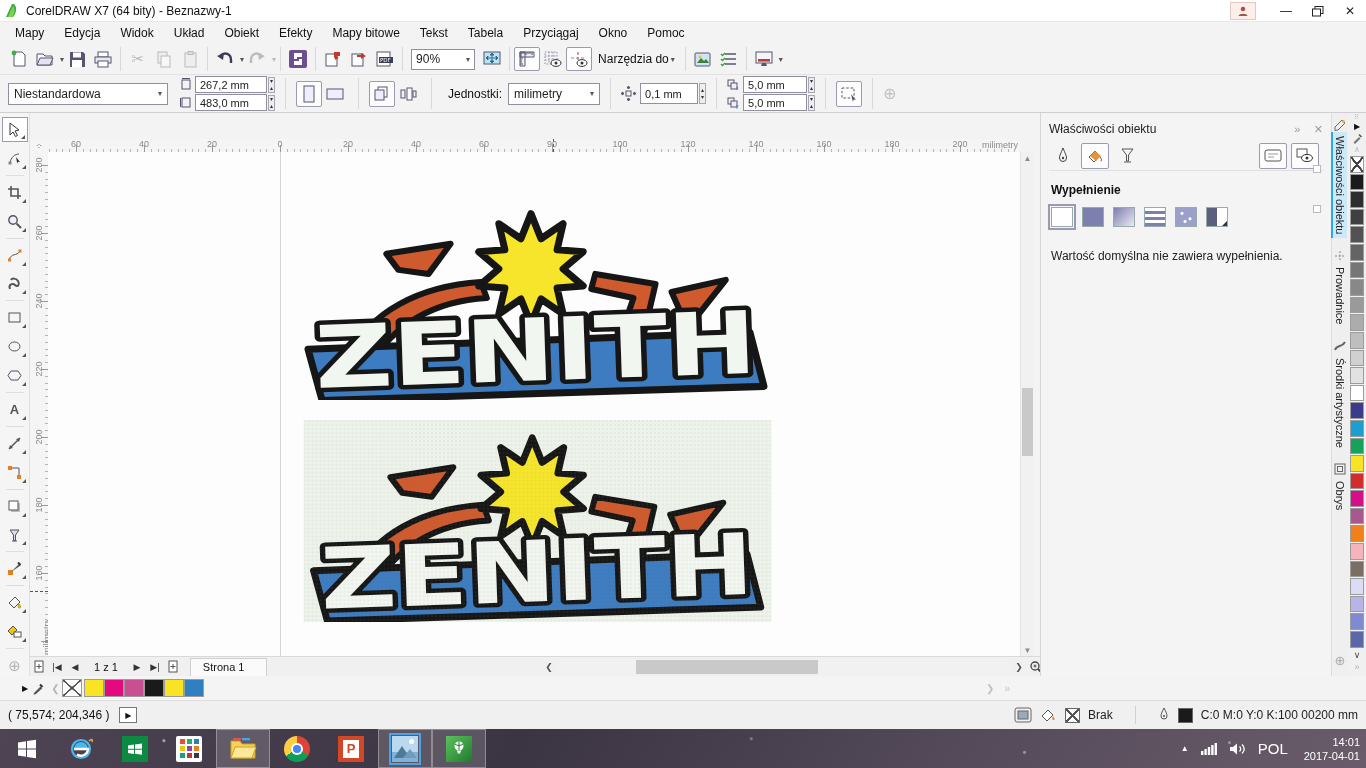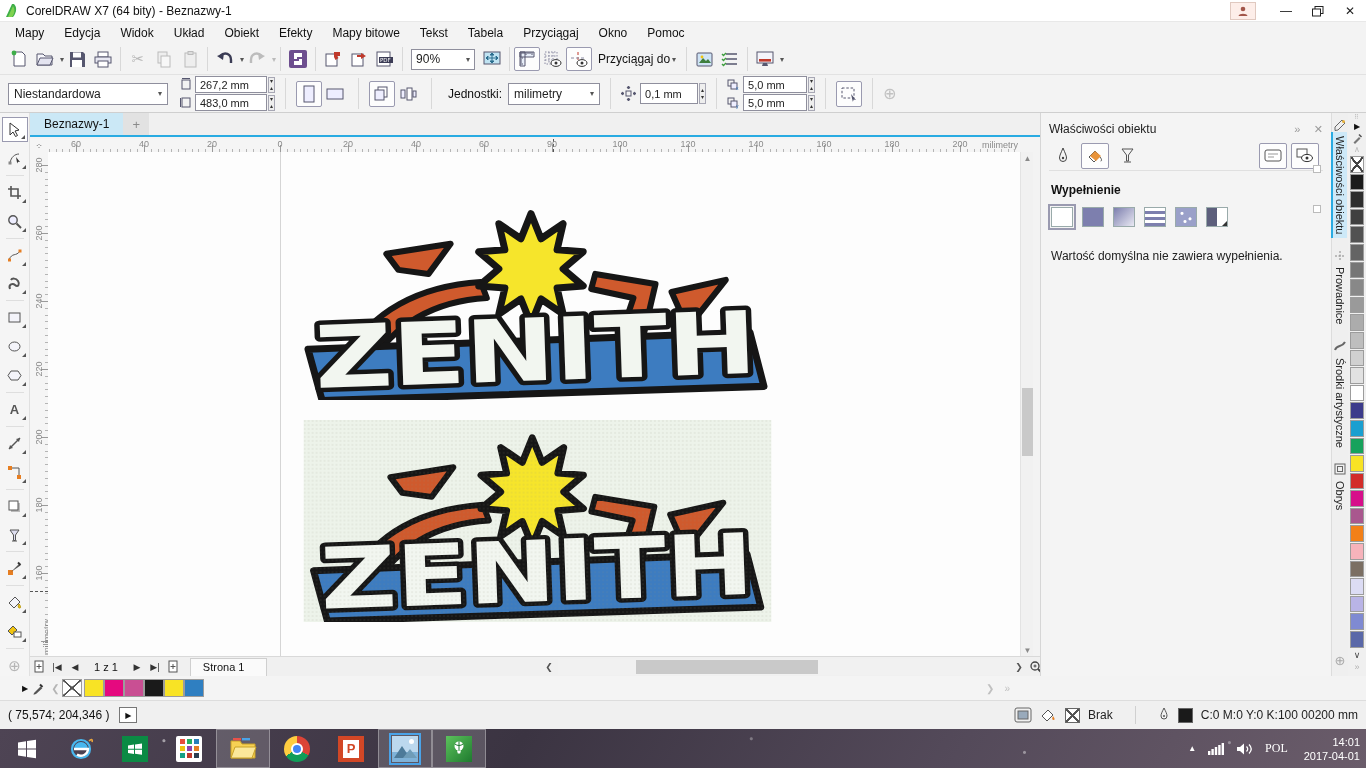--- a/index.html
+++ b/index.html
@@ -156,21 +156,21 @@
      display:flex;align-items:center;}
   #taskbar::before{content:"";position:absolute;inset:0;background:
      radial-gradient(circle at 12% 30%,rgba(255,255,255,.5) 0 1px,transparent 2px),
      radial-gradient(circle at 30% 70%,rgba(255,255,255,.35) 0 1px,transparent 2px),
      radial-gradient(circle at 55% 25%,rgba(255,255,255,.3) 0 1px,transparent 2px),
      radial-gradient(circle at 75% 60%,rgba(255,255,255,.4) 0 1px,transparent 2px),
      radial-gradient(circle at 90% 35%,rgba(255,255,255,.35) 0 1px,transparent 2px);}
   .task{width:54px;height:39px;display:flex;align-items:center;justify-content:center;position:relative;}
   .task.open{background:rgba(255,255,255,.16);border:1px solid rgba(255,255,255,.32);}
   #tray{position:absolute;right:6px;top:0;height:39px;display:flex;align-items:center;gap:12px;color:#fff;}
-  #tray .txt{font-size:12px;color:#fff;font-family:Liberation Serif, serif;}
+  #tray .txt{font-size:15px;color:#fff;}
   #clock{text-align:right;font-size:11px;line-height:14px;color:#fff;margin-left:4px;}
 
   
   .ico-a{font-weight:bold;color:#3f4060;font-size:13px;}
 </style>
 </head>
 <body>
 
 <div id="screen">
 
@@ -328,21 +328,21 @@
       </div>
     <div class="ibtn boxed">
         <svg width="20" height="18" viewBox="0 0 20 18">
           <path d="M9 2v12" stroke="#c0392b" stroke-dasharray="3 2"></path>
           <path d="M2 8h14" stroke="#8a8aa2" stroke-dasharray="3 2"></path>
           <ellipse cx="13" cy="13" rx="5" ry="3.4" fill="#fff" stroke="#333"></ellipse>
           <circle cx="13" cy="13" r="1.5" fill="#333"></circle>
         </svg>
       </div>
     <div id="snap-btn">
-      <span>Przyciągaj do</span>
+      <span>Narzędzia do</span>
         <span class="caret">▾</span>
     </div>
     <div class="sep"></div>
     <div class="ibtn">
         <svg width="19" height="17" viewBox="0 0 19 17">
           <rect x="2" y="2" width="15" height="13" rx="1" fill="#cfe3f5" stroke="#56576f"></rect>
           <path d="M4 12 l4-5 3 3 2-2 3 4z" fill="#3e7f3e"></path>
           <circle cx="7" cy="6" r="1.4" fill="#f1c40f"></circle>
         </svg>
       </div>
@@ -603,26 +603,20 @@
           <rect x="7" y="8" width="7" height="5" fill="#fff" stroke="#555"></rect>
         </svg>
         <span class="fly"></span>
       </div>
     <div class="tsep"></div>
     <div class="tool">
         <span class="glyph" style="color:#b5b5b5;font-size:15px;">⊕</span>
       </div>
   </div>
 
-  <div class="abs" id="tabbar">
-    <div id="doc-tab">
-        <span>Beznazwy-1</span>
-      </div>
-    <div id="newtab-btn">+</div>
-  </div>
 
   <div class="abs" id="ruler-corner">⁘</div>
   <div class="abs" id="hruler">
     <span id="hruler-unit">milimetry</span>
     <span id="hruler-marker"></span>
   <div class="htick" style="left: 0.8px;"></div>
       <div class="htick" style="left: 7.6px;"></div>
       <div class="htick" style="left: 14.4px;"></div>
       <div class="htick" style="left: 21.2px;"></div>
       <div class="htick major" style="left: 28px;"></div>

